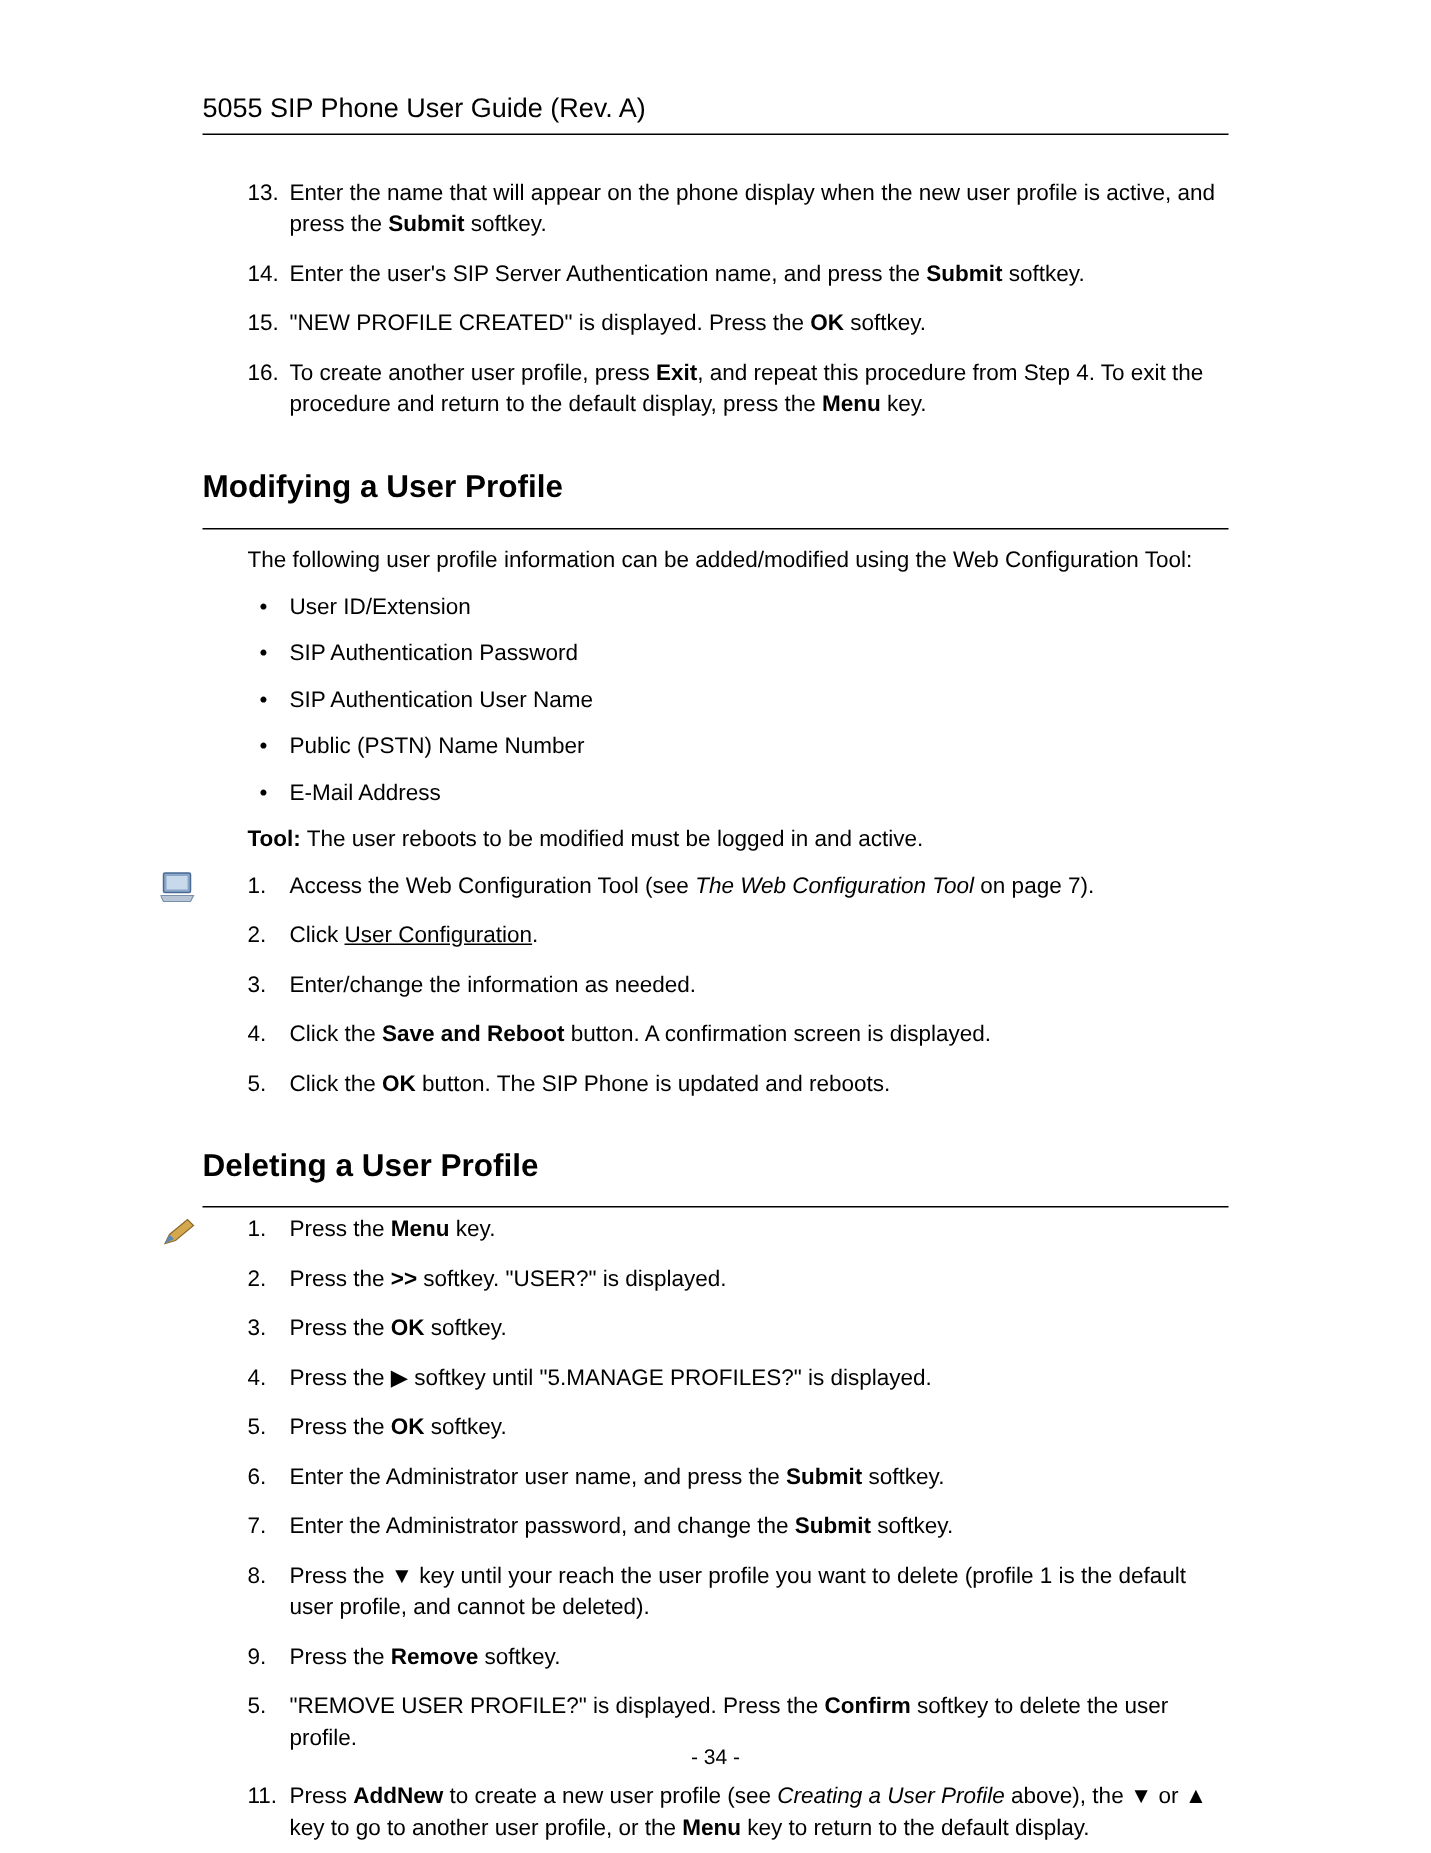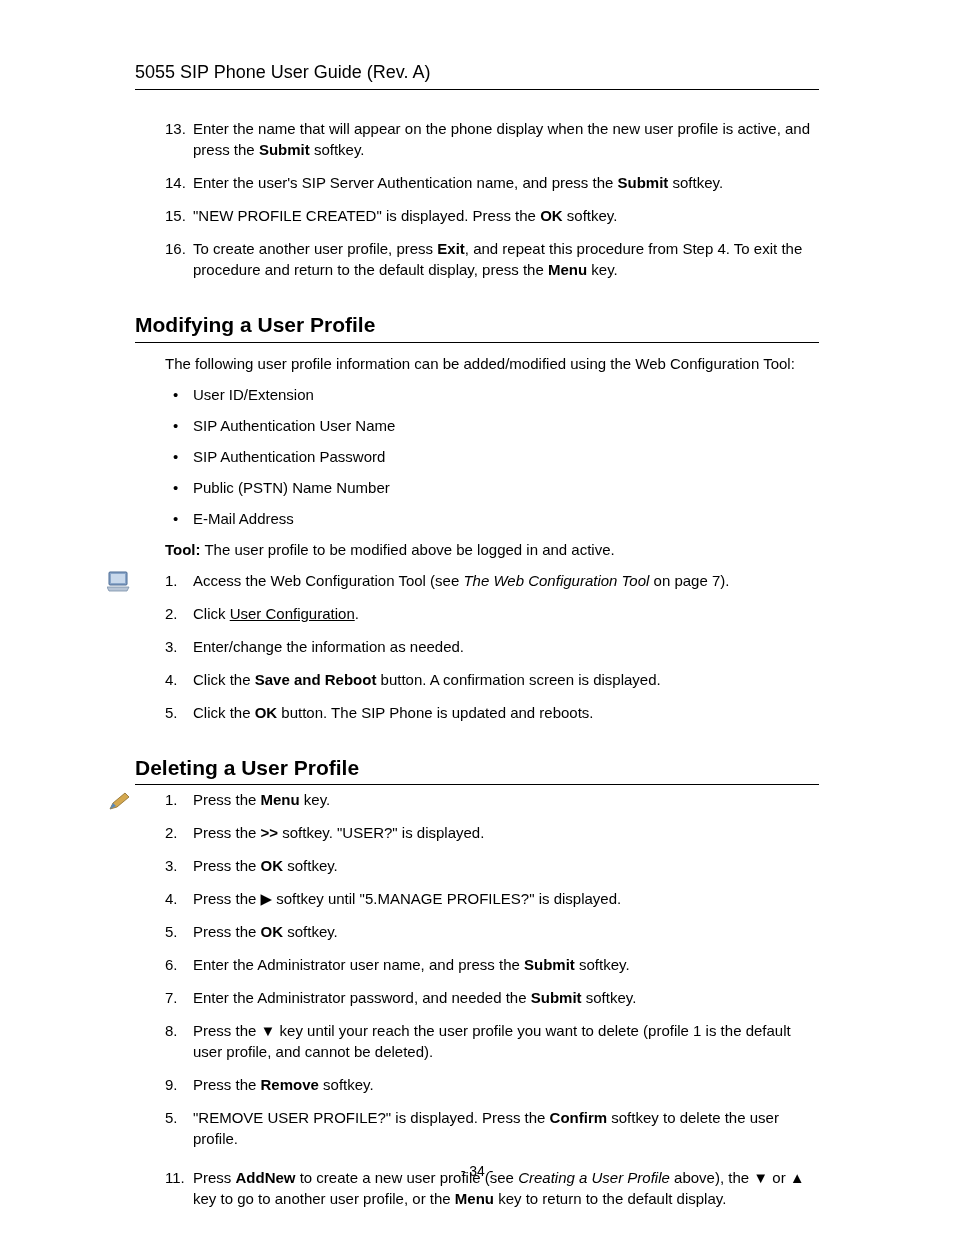--- a/index.html
+++ b/index.html
@@ -21,21 +21,21 @@
     font-size: 18px;
     border-bottom: 1px solid #000;
     padding-bottom: 4px;
     margin-bottom: 28px;
   }
   h2 {
     font-size: 21px;
     font-weight: bold;
     margin: 30px 0 4px 0;
     border-bottom: 1px solid #000;
-    padding-bottom: 2px;
+    padding-bottom: 12px;
   }
   ol.num {
     margin: 0 0 0 30px;
     padding: 0;
     list-style: none;
   }
   ol.num > li {
     position: relative;
     padding: 0 0 0 28px;
     margin: 0 0 12px 0;
@@ -100,27 +100,27 @@
     <li><span class="n">15.</span><span> "NEW PROFILE CREATED" is displayed. Press the </span><span class="b">OK</span><span> softkey.</span></li>
     <li><span class="n">16.</span><span>To create another user profile, press </span><span class="b">Exit</span><span>, and repeat this procedure from Step 4. To exit the procedure and return to the default display, press the </span><span class="b">Menu</span><span> key.</span></li>
   </ol>
 
   <h2>Modifying a User Profile</h2>
 
   <p class="para">The following user profile information can be added/modified using the Web Configuration Tool:</p>
 
   <ul class="bul">
     <li>User ID/Extension</li>
+    <li>SIP Authentication Password</li>
     <li>SIP Authentication User Name</li>
-    <li>SIP Authentication Password</li>
     <li>Public (PSTN) Name Number</li>
     <li>E-Mail Address</li>
   </ul>
 
-  <p class="para"><span class="b">Tool:</span><span>  The user profile to be modified above be logged in and active.</span></p>
+  <p class="para"><span class="b">Tool:</span><span>  The user reboots to be modified must be logged in and active.</span></p>
 
 
   <div id="icon-comp-anchor" style="position:relative;">
     <span class="icon-computer" style="top:0;left:-28px;">
       <svg width="26" height="22" viewBox="0 0 26 22">
         <rect x="2" y="2" width="18" height="13" rx="1" fill="#8aa6c9" stroke="#4a6a94" stroke-width="1"></rect>
         <rect x="4" y="4" width="14" height="9" fill="#c9d9ec"></rect>
         <path d="M0 17 L22 17 L20 21 L2 21 Z" fill="#b8c5d6" stroke="#7a8fa8" stroke-width="0.8"></path>
       </svg>
     </span>
@@ -145,21 +145,21 @@
     </span>
   </div>
 
   <ol class="num">
     <li><span class="n">1.</span><span>Press the </span><span class="b">Menu</span><span> key.</span></li>
     <li><span class="n">2.</span><span>Press the </span><span class="b">&gt;&gt;</span><span> softkey. "USER?" is displayed.</span></li>
     <li><span class="n">3.</span><span>Press the </span><span class="b">OK</span><span> softkey.</span></li>
     <li><span class="n">4.</span><span>Press the </span><span class="tri">▶</span><span>  softkey until "5.MANAGE PROFILES?" is displayed.</span></li>
     <li><span class="n">5.</span><span>Press the </span><span class="b">OK</span><span> softkey.</span></li>
     <li><span class="n">6.</span><span>Enter the Administrator user name, and press the </span><span class="b">Submit</span><span> softkey.</span></li>
-    <li><span class="n">7.</span><span>Enter the Administrator password, and needed the </span><span class="b">Submit</span><span> softkey.</span></li>
+    <li><span class="n">7.</span><span>Enter the Administrator password, and change the </span><span class="b">Submit</span><span> softkey.</span></li>
     <li><span class="n">8.</span><span>Press the  </span><span class="tri">▼</span><span> key until your reach the user profile you want to delete (profile 1 is the default user profile, and cannot be deleted).</span></li>
     <li><span class="n">9.</span><span>Press the </span><span class="b">Remove</span><span> softkey.</span></li>
     <li><span class="n">5.</span><span>"REMOVE USER PROFILE?" is displayed. Press the </span><span class="b">Confirm</span><span> softkey to delete the user profile.</span></li>
     <li style="margin-top:18px;"><span class="n">11.</span><span>Press </span><span class="b">AddNew</span><span> to create a new user profile (see </span><span class="i">Creating a User Profile</span><span> above), the </span><span class="tri">▼</span><span> or </span><span class="tri">▲</span><span> key to go to another user profile, or the </span><span class="b">Menu</span><span> key to return to the default display.</span></li>
   </ol>
 
 </div>
 
 <div class="footer">- 34 -</div>
 

